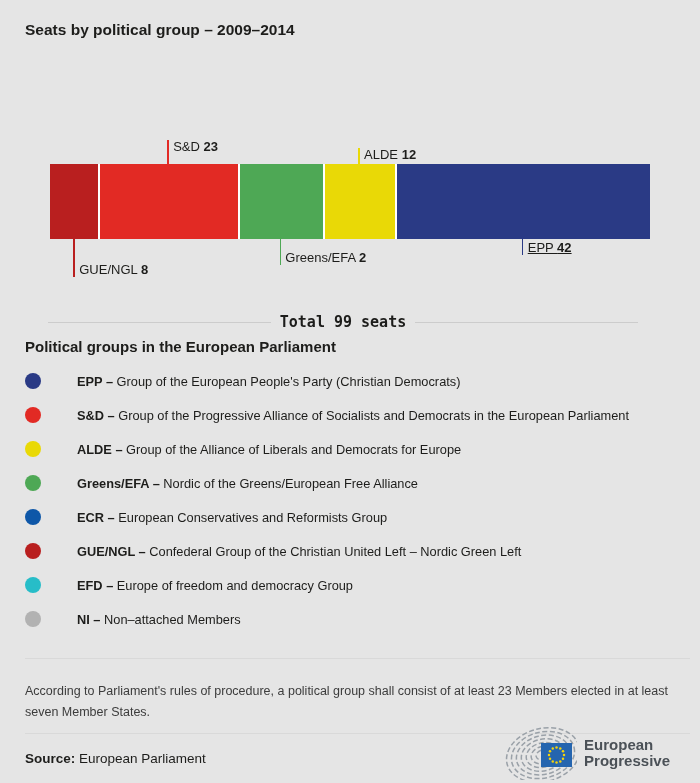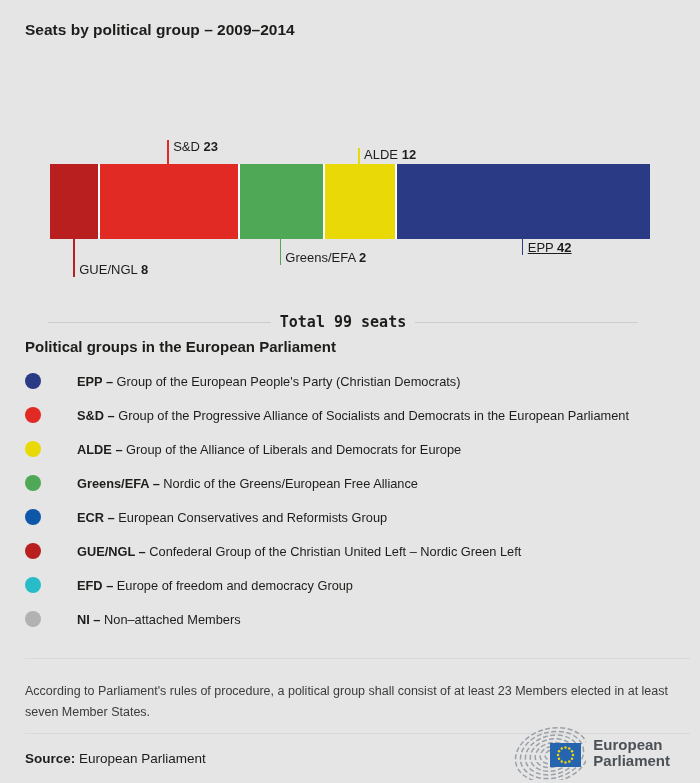--- a/index.html
+++ b/index.html
@@ -140,17 +140,17 @@
         <circle cx="55.25" cy="35.50" r="1.25" fill="#f4d20c"></circle>
         <circle cx="51.50" cy="36.50" r="1.25" fill="#f4d20c"></circle>
         <circle cx="47.75" cy="35.50" r="1.25" fill="#f4d20c"></circle>
         <circle cx="45.00" cy="32.75" r="1.25" fill="#f4d20c"></circle>
         <circle cx="44.00" cy="29.00" r="1.25" fill="#f4d20c"></circle>
         <circle cx="45.00" cy="25.25" r="1.25" fill="#f4d20c"></circle>
         <circle cx="47.75" cy="22.50" r="1.25" fill="#f4d20c"></circle>
       </svg>
     <div class="logo-text" style="color: rgb(75, 81, 87);">
       <div>European</div>
-      <div>Parliament</div>
+      <div>Progressive</div>
     </div>
   </div>
 
 </div>
 
 </body></html>

